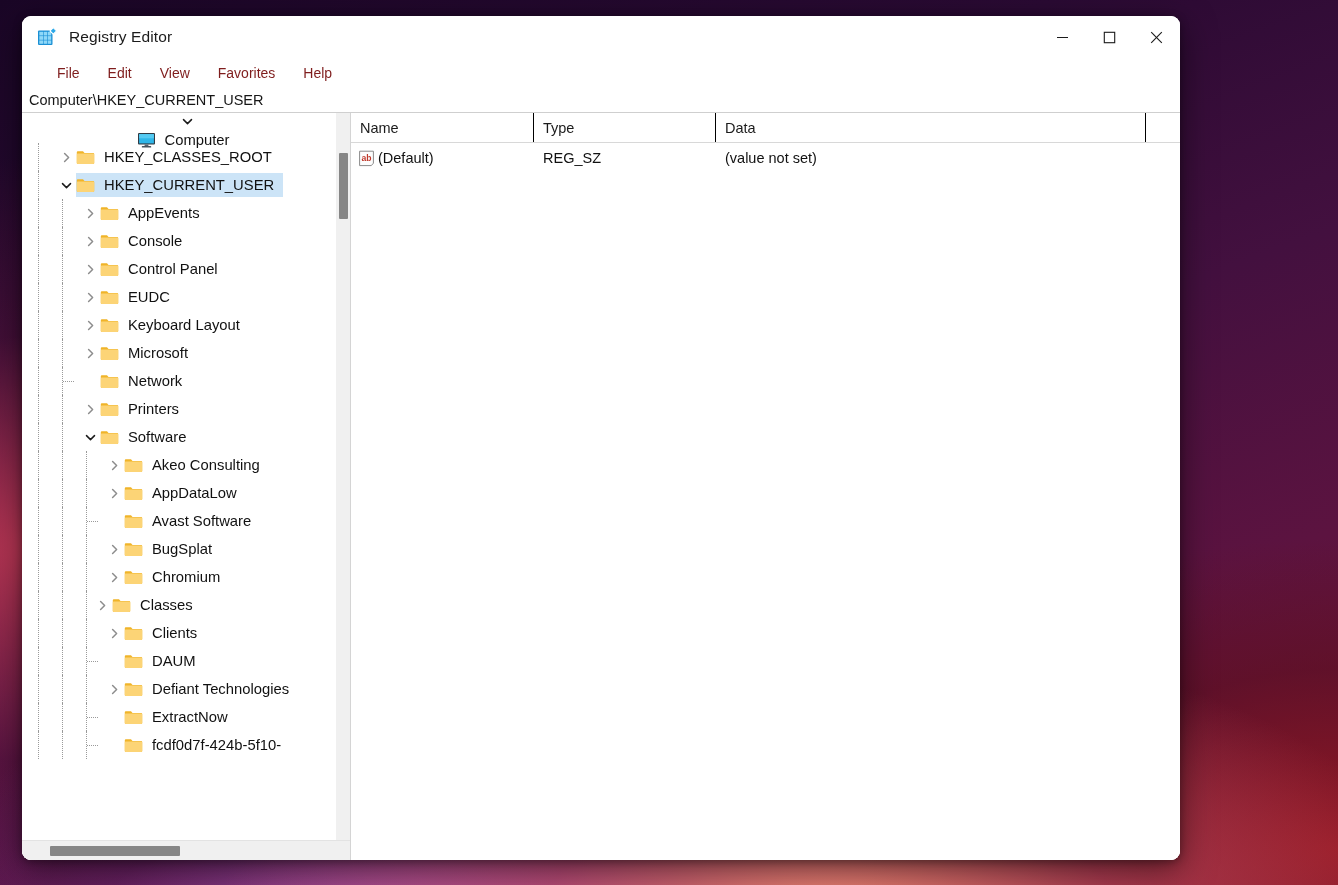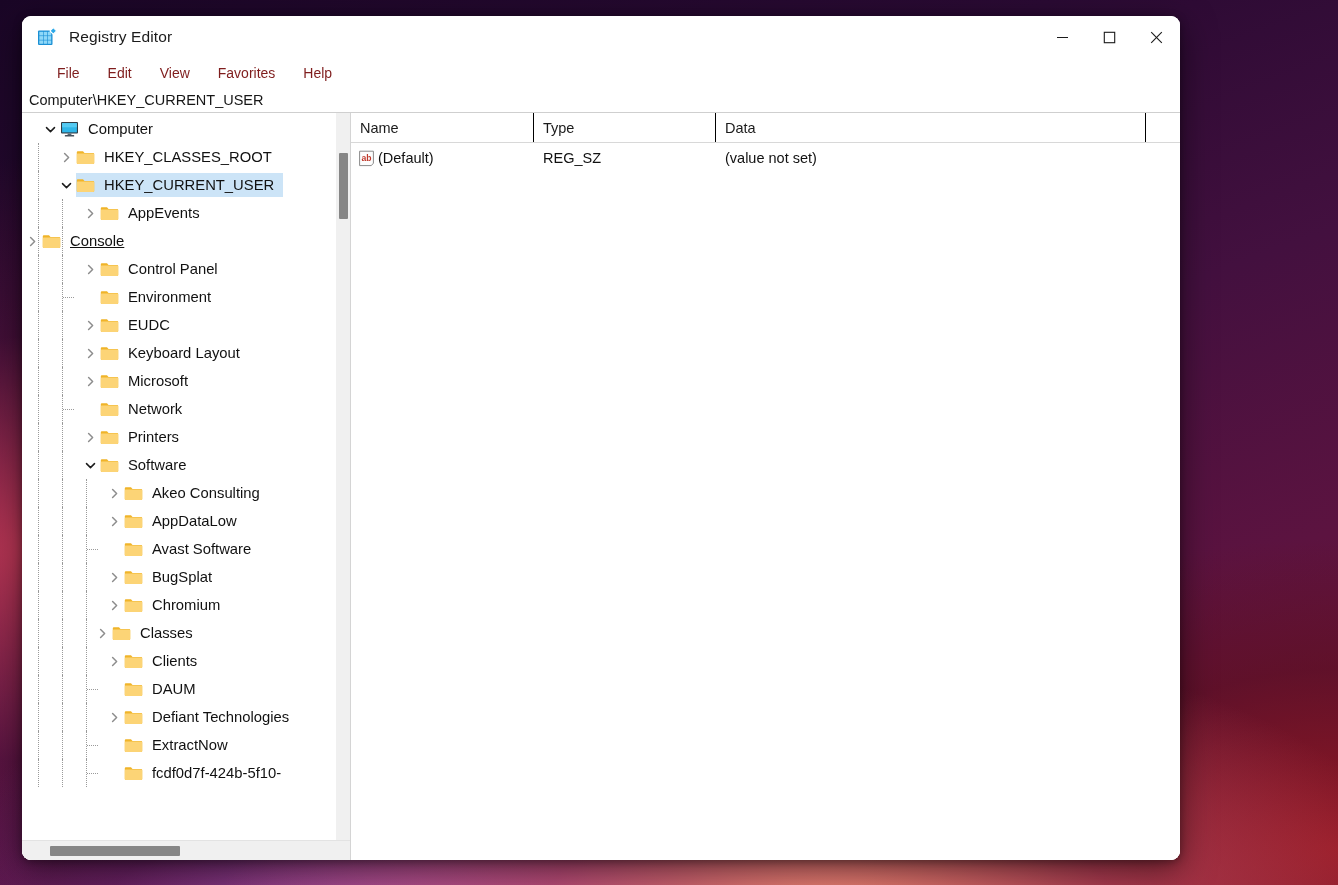--- a/index.html
+++ b/index.html
@@ -335,21 +335,21 @@
 
     <div id="addressbar">
       <span>Computer\HKEY_CURRENT_USER</span>
     </div>
 
     <div id="body">
 
       <div id="treepane">
         <div id="tree-scroll-area">
           <div id="tree">
-              <div class="tnode" style="height: 28px; padding-left: 18px;">
+              <div class="tnode" style="height: 28px; padding-left: 18px; flex-direction: column;">
                 <span class="twist">
                   <svg width="13" height="13" viewBox="0 0 13 13">
                     <polyline points="2.5,4.6 6.5,8.6 10.5,4.6" fill="none" stroke="#1b1b1b" stroke-width="1.5" stroke-linecap="round" stroke-linejoin="round"></polyline>
                   </svg>
                 </span>
                 <span class="tlabel-wrap">
                   <span class="monitor-ico"><svg width="19" height="16" viewBox="0 0 19 16">
                       <rect x="1" y="1" width="17" height="11.5" rx="1" fill="#2f3b45"></rect>
                       <rect x="2.1" y="2.1" width="14.8" height="9.3" fill="#2fb6e8"></rect>
                       <rect x="2.1" y="2.1" width="14.8" height="4.2" fill="#55caf2"></rect>
@@ -398,21 +398,21 @@
                   </svg>
                 </span>
                 <span class="tlabel-wrap">
                   <span class="folder-ico"><svg width="19" height="15" viewBox="0 0 19 15">
                       <path d="M0.8 2.3 a1 1 0 0 1 1-1 h5.2 l1.5 1.7 h8.7 a1 1 0 0 1 1 1 v8.9 a1 1 0 0 1-1 1 h-15.4 a1 1 0 0 1-1-1 z" fill="#f0b429"></path>
                       <path d="M0.8 4.6 a1 1 0 0 1 1-1 h15.4 a1 1 0 0 1 1 1 v8.3 a1 1 0 0 1-1 1 h-15.4 a1 1 0 0 1-1-1 z" fill="#fcd476"></path>
                     </svg></span>
                   <span class="tlabel">AppEvents</span>
                 </span>
               </div>
-              <div class="tnode" style="height: 28px;  text-decoration: underline;">
+              <div class="tnode" style="height: 28px; padding-left: 58px;">
                 <div class="guide" style="left: 16px;"></div>
                 <div class="guide" style="left: 40px;"></div>
                 <span class="twist">
                   <svg width="13" height="13" viewBox="0 0 13 13">
                     <polyline points="4.6,2.5 8.6,6.5 4.6,10.5" fill="none" stroke="#8d8d8d" stroke-width="1.5" stroke-linecap="round" stroke-linejoin="round"></polyline>
                   </svg>
                 </span>
                 <span class="tlabel-wrap">
                   <span class="folder-ico"><svg width="19" height="15" viewBox="0 0 19 15">
                       <path d="M0.8 2.3 a1 1 0 0 1 1-1 h5.2 l1.5 1.7 h8.7 a1 1 0 0 1 1 1 v8.9 a1 1 0 0 1-1 1 h-15.4 a1 1 0 0 1-1-1 z" fill="#f0b429"></path>
@@ -428,33 +428,20 @@
                   <svg width="13" height="13" viewBox="0 0 13 13">
                     <polyline points="4.6,2.5 8.6,6.5 4.6,10.5" fill="none" stroke="#8d8d8d" stroke-width="1.5" stroke-linecap="round" stroke-linejoin="round"></polyline>
                   </svg>
                 </span>
                 <span class="tlabel-wrap">
                   <span class="folder-ico"><svg width="19" height="15" viewBox="0 0 19 15">
                       <path d="M0.8 2.3 a1 1 0 0 1 1-1 h5.2 l1.5 1.7 h8.7 a1 1 0 0 1 1 1 v8.9 a1 1 0 0 1-1 1 h-15.4 a1 1 0 0 1-1-1 z" fill="#f0b429"></path>
                       <path d="M0.8 4.6 a1 1 0 0 1 1-1 h15.4 a1 1 0 0 1 1 1 v8.3 a1 1 0 0 1-1 1 h-15.4 a1 1 0 0 1-1-1 z" fill="#fcd476"></path>
                     </svg></span>
                   <span class="tlabel">Control Panel</span>
-                </span>
-              </div>
-              <div class="tnode" style="height: 28px; padding-left: 58px;">
-                <div class="guide" style="left: 16px;"></div>
-                <div class="guide" style="left: 40px;"></div>
-                <div class="guide-h" style="left: 41px; width: 11px;"></div>
-                <span class="twist"></span>
-                <span class="tlabel-wrap">
-                  <span class="folder-ico"><svg width="19" height="15" viewBox="0 0 19 15">
-                      <path d="M0.8 2.3 a1 1 0 0 1 1-1 h5.2 l1.5 1.7 h8.7 a1 1 0 0 1 1 1 v8.9 a1 1 0 0 1-1 1 h-15.4 a1 1 0 0 1-1-1 z" fill="#f0b429"></path>
-                      <path d="M0.8 4.6 a1 1 0 0 1 1-1 h15.4 a1 1 0 0 1 1 1 v8.3 a1 1 0 0 1-1 1 h-15.4 a1 1 0 0 1-1-1 z" fill="#fcd476"></path>
-                    </svg></span>
-                  <span class="tlabel">Environment</span>
                 </span>
               </div>
               <div class="tnode" style="height: 28px; padding-left: 58px;">
                 <div class="guide" style="left: 16px;"></div>
                 <div class="guide" style="left: 40px;"></div>
                 <span class="twist">
                   <svg width="13" height="13" viewBox="0 0 13 13">
                     <polyline points="4.6,2.5 8.6,6.5 4.6,10.5" fill="none" stroke="#8d8d8d" stroke-width="1.5" stroke-linecap="round" stroke-linejoin="round"></polyline>
                   </svg>
                 </span>

